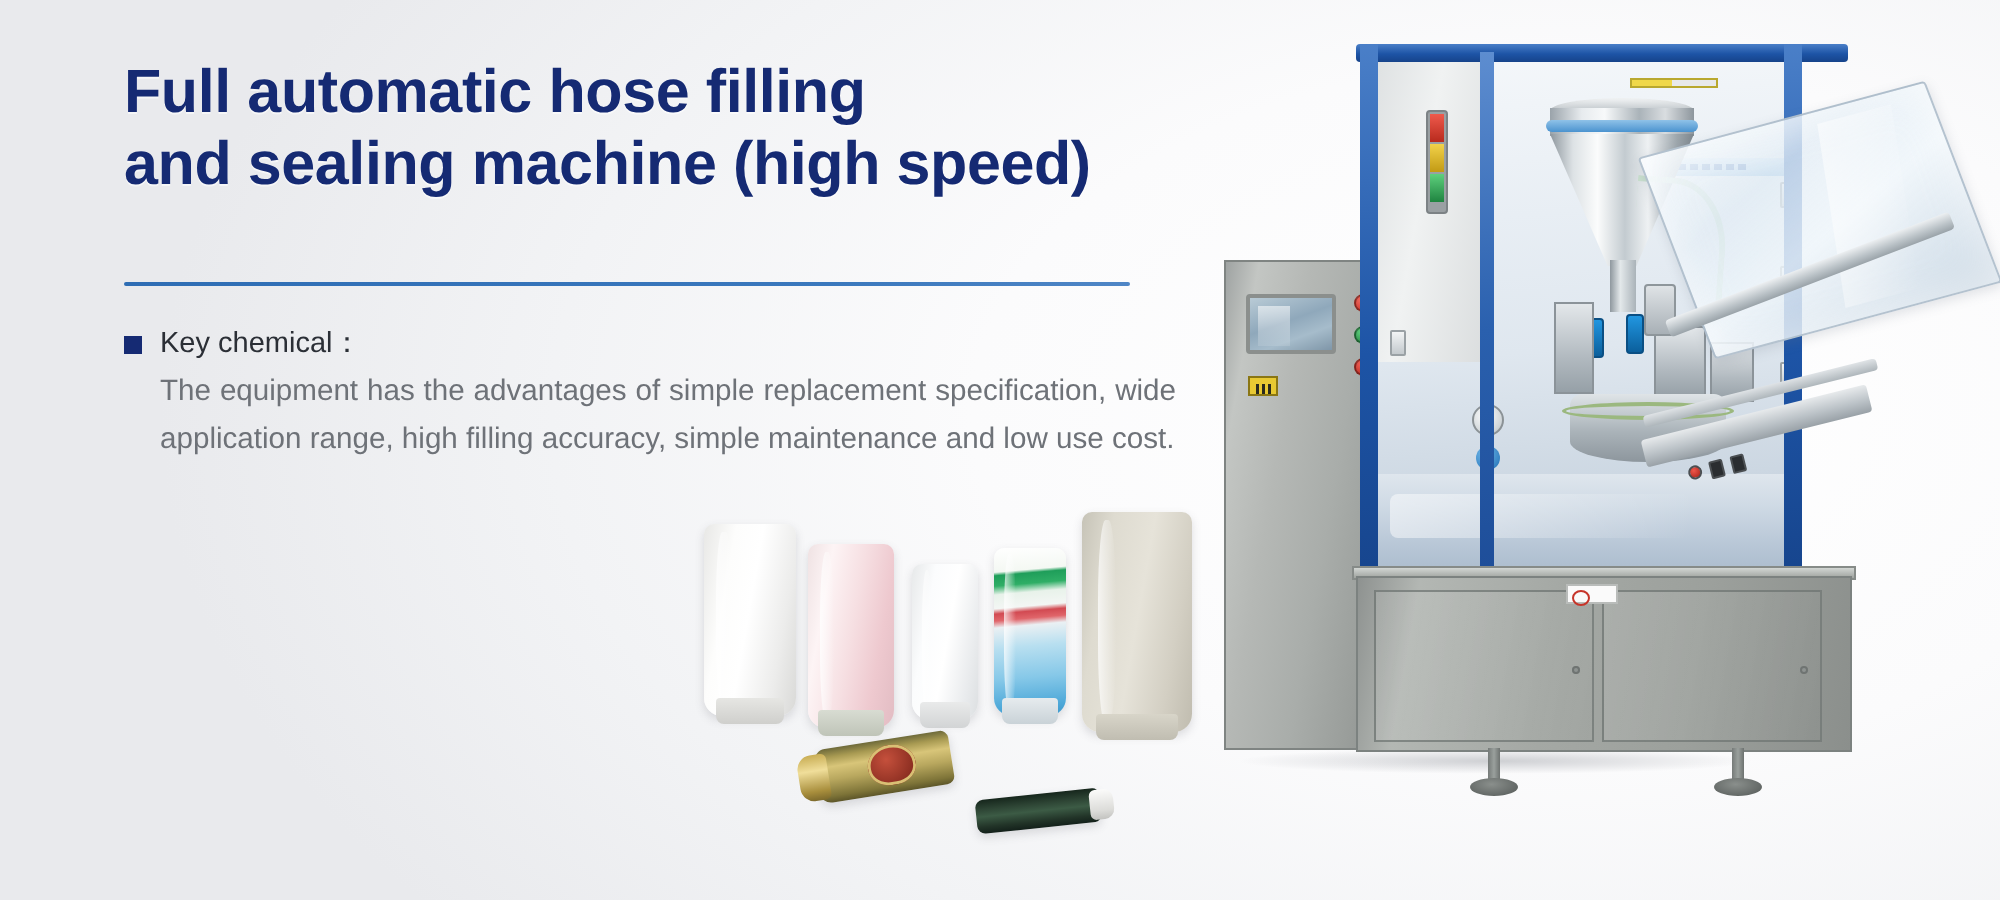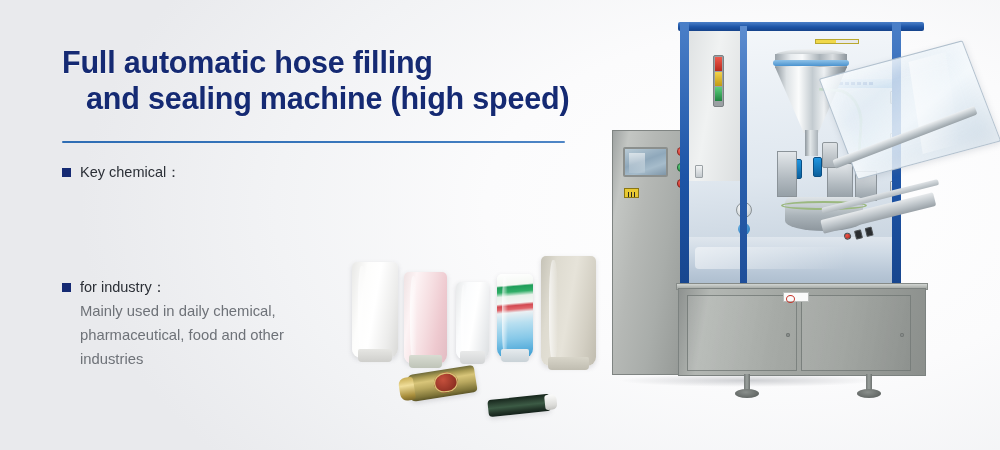--- a/index.html
+++ b/index.html
@@ -7,31 +7,31 @@
   body {
     font-family:"Liberation Sans", sans-serif;
     background:
       radial-gradient(ellipse 700px 420px at 78% 46%, #ffffff 0%, #fbfbfc 42%, #f2f3f5 72%, #e9eaed 100%),
       linear-gradient(135deg, #e4e6ea 0%, #eceef1 30%, #f6f7f8 62%, #e9ebee 100%);
     position:relative;
   }
   .banner { position:absolute; inset:0; }
 
   
-  .text-col { position:absolute; left:62px; top:44px; width:520px; }
+  .text-col { position:absolute; left:62px; top:28px; width:520px; }
 
   .title {
     color:#152a73;
     font-weight:bold;
     font-size:30.5px;
     line-height:36px;
     letter-spacing:-0.2px;
     text-shadow:0 1px 0 rgba(255,255,255,.55);
   }
-  .title .l2 { display:block;margin-left:24px; }
+  .title .l2 { display:block; }
 
   .divider {
     position:absolute; left:62px; top:141px;
     width:503px; height:2px;
     background:linear-gradient(90deg,#2e6db4 0%, #3a78bd 70%, #4f86c6 100%);
     border-radius:1px;
   }
 
   .feature { position:absolute; left:62px; }
   .feature.f1 { top:163px; }
@@ -369,29 +369,23 @@
     </h1>
   </div>
 
   <div class="divider"></div>
 
   <div class="feature f1">
     <div class="feat-head">
       <span class="bullet"></span>
       <span class="feat-label">Key chemical：</span>
     </div>
+    <p class="feat-body">The equipment has the advantages of simple replacement specification, wide application range, high filling accuracy, simple maintenance and low use cost.</p>
   </div>
 
-  <div class="feature f2">
-    <div class="feat-head">
-      <span class="bullet"></span>
-      <span class="feat-label">for industry：</span>
-    </div>
-    <p class="feat-body">Mainly used in daily chemical, pharmaceutical, food and other industries</p>
-  </div>
 
   <div class="tubes">
     <div class="tube" id="t1">
       <div class="body">
           <div class="sheen"></div>
         </div>
         <div class="cap"></div>
     </div>
     <div class="tube" id="t2">
       <div class="body">

